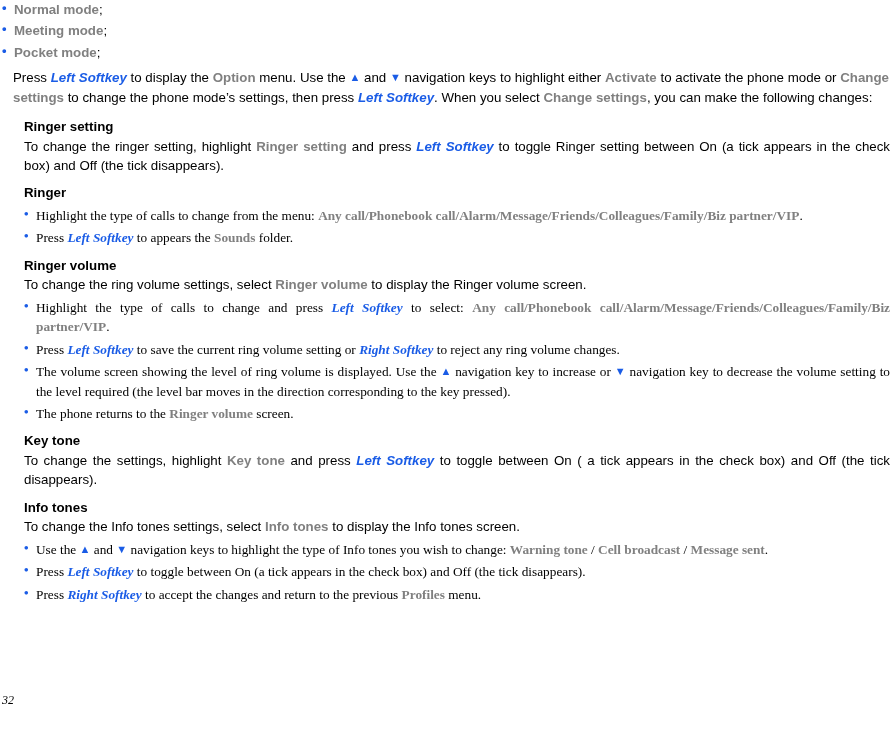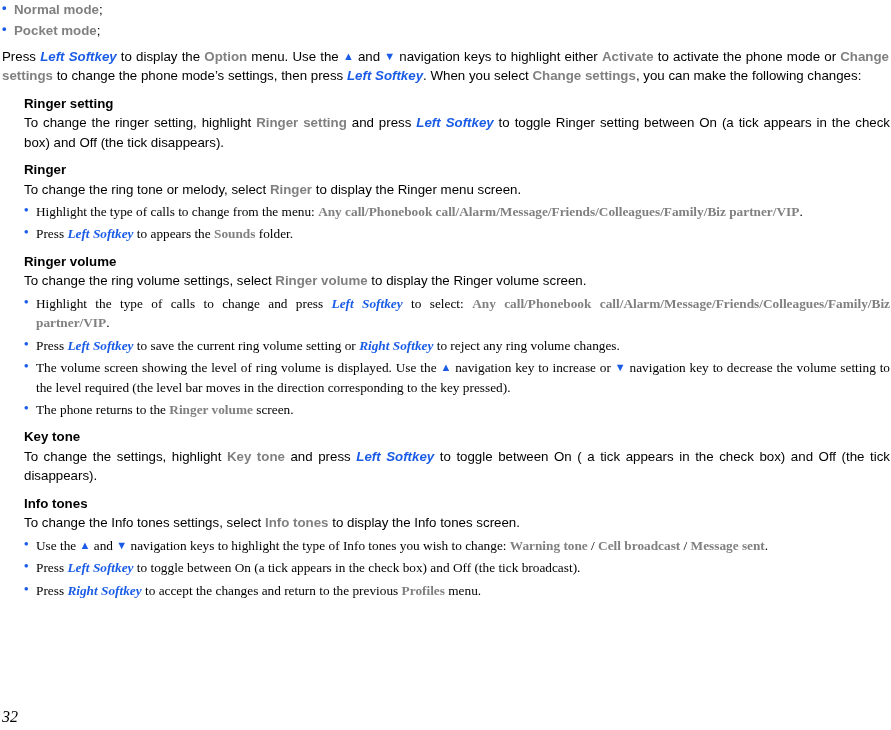--- a/index.html
+++ b/index.html
@@ -59,21 +59,21 @@
   }
 
   
   .modelist {
     margin-left: 22px;
     margin-top: 0px;
   }
   .modelist > li { margin-bottom: 5.5px; }
 
   
-  p { margin: 0; }
+  p { margin: 11px; }
 
   .intro {
     text-align: justify;
     margin-top: 6px;
     margin-right: 2px;
   }
 
   .section {
     margin-left: 22px;
     margin-right: 1px;
@@ -95,51 +95,53 @@
   .section ul.bl > li {
     text-align: justify;
     margin-bottom: 3px;
     font-family: Liberation Serif, serif;
   }
   .just { text-align: justify; }
 
   .pageno {
     position: absolute;
     left: 2px;
-    bottom: 2px;
+    bottom: 20px;
     font-family: "Liberation Serif", serif;
     font-style: italic;
-    font-size: 16px;
+    font-size: 12px;
     color: #000;
   }
 </style>
 </head>
 <body>
 
 <div class="page">
 
   <ul class="bl modelist">
     <li>
       <span class="g">Normal mode</span><span class="n">;</span>
+    </li>
+    <li>
+      <span class="g">Meeting mode</span><span class="n">;</span>
     </li>
     <li>
       <span class="g">Pocket mode</span><span class="n">;</span>
     </li>
   </ul>
 
   <p class="intro"><span>Press </span><span class="b">Left Softkey</span><span> to display the </span><span class="g">Option</span><span> menu. Use the </span><span class="tri-up">▲</span><span> and </span><span class="tri-dn">▼</span><span> navigation keys to highlight either </span><span class="g">Activate</span><span>  to activate the phone mode or </span><span class="g">Change settings</span><span> to change the phone mode’s settings, then press </span><span class="b">Left Softkey</span><span>. When you select </span><span class="g">Change settings</span><span>, you can make the following changes:</span></p>
 
   <div class="section">
     <h3>Ringer setting</h3>
     <p class="lead just"><span>To change the ringer setting, highlight </span><span class="g">Ringer setting</span><span> and press </span><span class="b">Left Softkey</span><span> to toggle Ringer setting between On (a tick appears in the check box) and Off (the tick disappears).</span></p>
   </div>
 
   <div class="section">
     <h3>Ringer</h3>
-    <p class="lead"><span>To change the ring tone or melody, select </span><span class="g">Ringer</span><span> to display the Ringer menu screen.</span></p>
     <ul class="bl">
       <li><span>Highlight the type of calls to change from the menu: </span><span class="g">Any call/Phonebook call/Alarm/Message/Friends/Colleagues/Family/Biz partner/VIP</span><span>.</span></li>
       <li><span>Press </span><span class="b">Left Softkey</span><span> to appears the </span><span class="g">Sounds</span><span> folder.</span></li>
     </ul>
   </div>
 
   <div class="section">
     <h3>Ringer volume</h3>
     <p class="lead"><span>To change the ring volume settings, select </span><span class="g">Ringer volume</span><span> to display the Ringer volume screen.</span></p>
     <ul class="bl">
@@ -153,20 +155,20 @@
   <div class="section">
     <h3>Key tone</h3>
     <p class="lead just"><span>To change the settings, highlight </span><span class="g">Key tone</span><span> and press </span><span class="b">Left Softkey</span><span> to toggle between On ( a tick appears in the check box) and Off (the tick disappears).</span></p>
   </div>
 
   <div class="section">
     <h3>Info tones</h3>
     <p class="lead"><span>To change the Info tones settings, select </span><span class="g">Info tones</span><span> to display the Info tones screen.</span></p>
     <ul class="bl">
       <li><span>Use the </span><span class="tri-up">▲</span><span> and </span><span class="tri-dn">▼</span><span> navigation keys to highlight the type of Info tones you wish to change: </span><span class="g">Warning tone</span><span> / </span><span class="g">Cell broadcast</span><span> / </span><span class="g">Message sent</span><span>.</span></li>
-      <li><span>Press </span><span class="b">Left Softkey</span><span> to toggle between On (a tick appears in the check box) and Off (the tick broadcast).</span></li>
+      <li><span>Press </span><span class="b">Left Softkey</span><span> to toggle between On (a tick appears in the check box) and Off (the tick disappears).</span></li>
       <li><span>Press </span><span class="b">Right Softkey</span><span> to accept the changes and return to the previous </span><span class="g">Profiles</span><span> menu.</span></li>
     </ul>
   </div>
 
   <div class="pageno">32</div>
 
 </div>
 
 </body></html>

